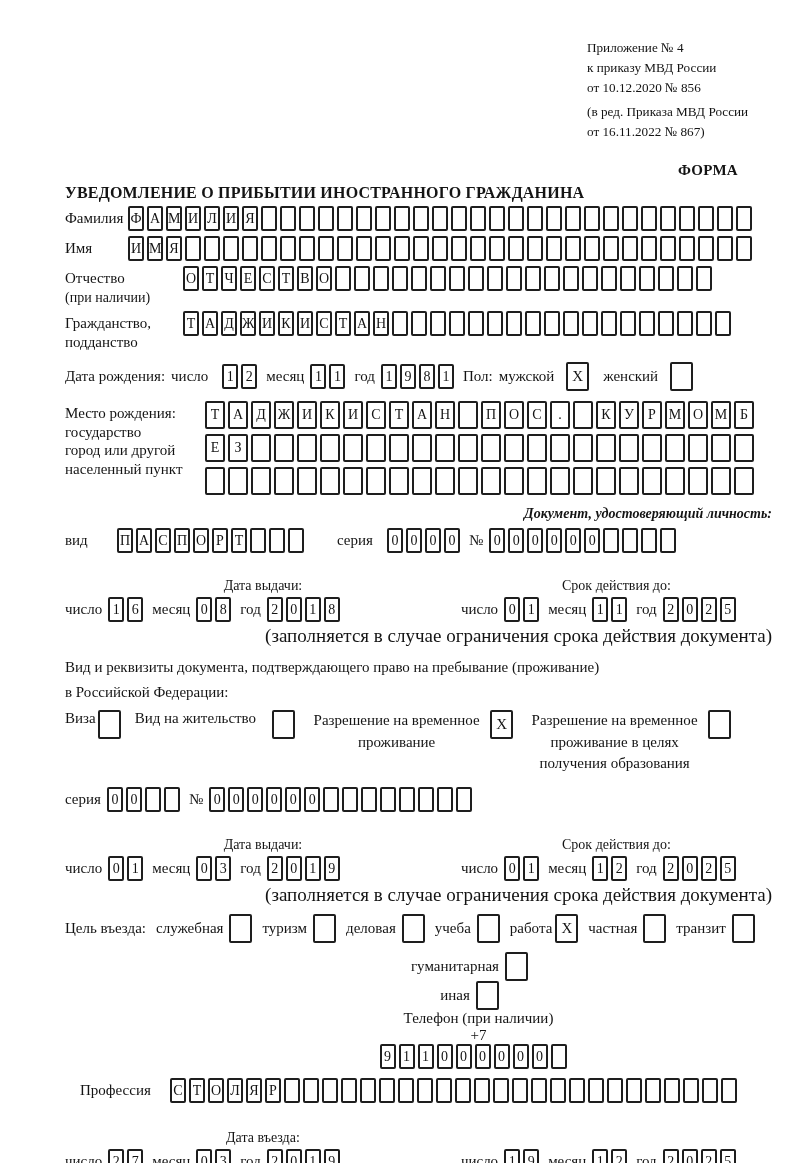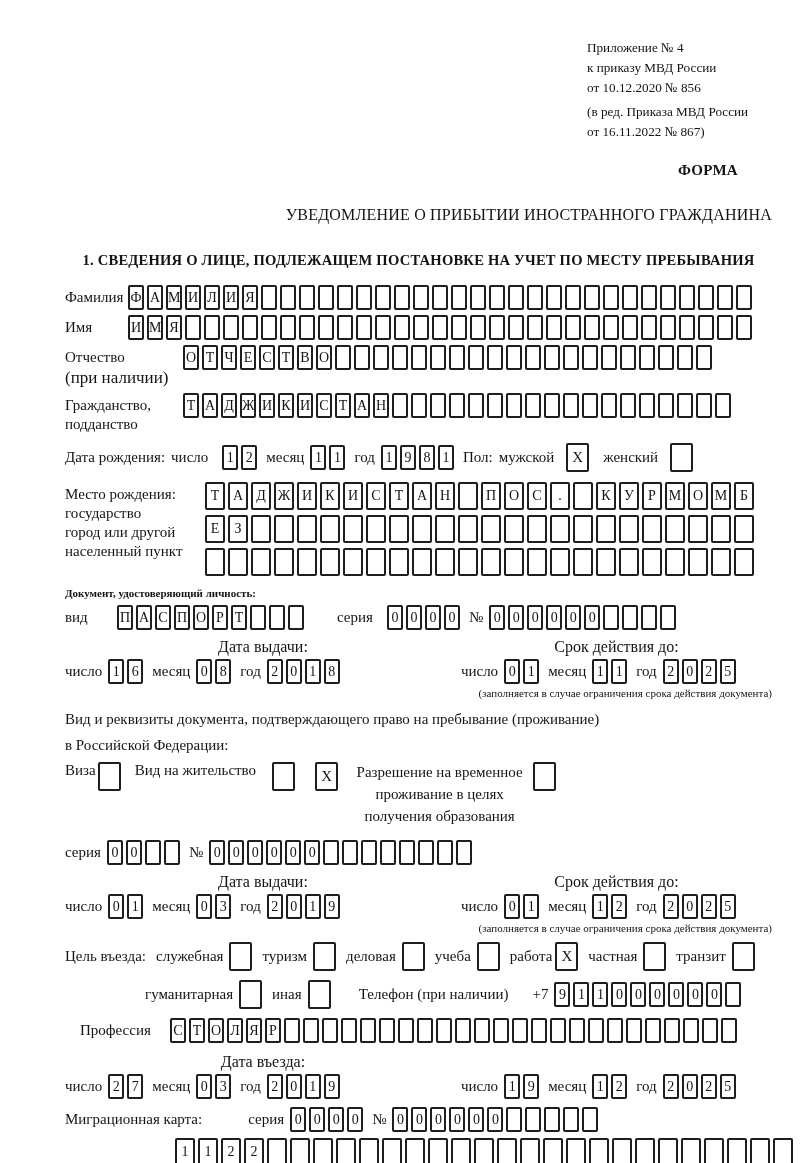--- a/index.html
+++ b/index.html
@@ -3,57 +3,57 @@
 <meta charset="utf-8">
 <style>
   html,body{margin:0;padding:0;background:#fff;}
   body{width:800px;height:1163px;font-family:"Liberation Serif",serif;color:#141414;}
   .page{position:relative;width:800px;height:1163px;box-sizing:border-box;padding:38px 28px 0 65px;overflow:hidden;}
 
   .header-right{margin-left:522px;width:215px;font-size:13.2px;line-height:1.5;}
   .amendment{margin-top:5px;}
   .forma{text-align:right;font-weight:bold;font-size:15px;margin:20px 34px 0 0;letter-spacing:.3px;}
 
-  .title{text-align:right;font-weight:normal;font-size:16px;line-height:1.55;margin-top:24px;letter-spacing:.2px;}
+  .title{text-align:left;font-weight:bold;font-size:16px;line-height:1.55;margin-top:2px;letter-spacing:.2px;}
   .title-underline{display:inline-block;width:56px;border-bottom:2px solid #333;margin-left:12px;vertical-align:baseline;}
 
   .section-heading{text-align:center;font-weight:bold;font-size:14.6px;margin-top:24px;margin-bottom:16px;letter-spacing:.2px;}
 
   .frow{display:flex;align-items:flex-start;margin-bottom:5px;}
   .flabel{font-size:15px;padding-top:3px;line-height:1.25;}
   .lab63{flex:0 0 63px;}
   .lab118{flex:0 0 118px;}
   .lab140{flex:0 0 140px;}
   .lab110{flex:0 0 110px;}
   .labvid{flex:0 0 46px;}
   .cells{display:flex;flex-wrap:nowrap;}
   .cell{flex:0 0 auto;width:12px;height:21px;border:2px solid #1e1e1e;border-radius:2px;margin-right:3px;text-align:center;font-size:14px;line-height:21px;background:#fff;}
   .wide .cell{width:16px;height:24px;line-height:24px;}
   .cb{display:inline-block;width:19px;height:25px;border:2px solid #1e1e1e;border-radius:2px;text-align:center;line-height:25px;font-size:15px;vertical-align:top;margin-left:6px;background:#fff;flex:0 0 auto;}
   .dgroup{display:flex;align-items:center;gap:6px;font-size:15px;}
   .dgroup .cells{margin-top:0;}
   .mr8{margin-right:8px;}
-  .subl{font-size:17px;}
-
-  .doc-heading{text-align:left;font-weight:bold;font-size:11px;margin:6px 0 6px 0;}
+  .subl{font-size:14px;}
+
+  .doc-heading{text-align:right;font-weight:bold;font-size:14px;margin:6px 0 6px 0;font-style:italic;}
   .twocol{display:flex;margin-bottom:3px;}
   .col-l{width:56%;}
   .col-r{width:44%;}
-  .tcenter{text-align:center;font-size:16px;}
-  .note{font-size:11px;text-align:right;margin:2px 0 8px 0;}
+  .tcenter{text-align:center;font-size:14px;margin-top:17px;}
+  .note{font-size:19px;text-align:right;margin:2px 0 8px 0;}
   .intro{font-size:15px;line-height:1.7;margin-bottom:4px;}
 
   .visa-row{display:flex;align-items:flex-start;margin:4px 0 12px 0;font-size:15px;}
   .vitem{display:flex;align-items:flex-start;margin-right:14px;}
   .vlabel{display:inline-block;}
   .vlabel.wrap{max-width:175px;text-align:center;line-height:1.45;}
 
   .purpose-row{display:flex;align-items:center;font-size:15px;margin-bottom:9px;flex-wrap:nowrap;}
   .purpose-row .pitem{display:flex;align-items:center;margin-right:10px;white-space:nowrap;}
-  .indent80{margin-left:80px;}
+  .indent80{margin-left:112px;flex-direction:column;}
 
   .rep-section{display:flex;margin-top:6px;}
   .rep-rows .cells{margin-bottom:6px;}
   .bp-rows .cells{margin-bottom:5px;}
 </style>
 </head>
 <body>
 
 <div class="page">
 
@@ -64,21 +64,20 @@
     <div class="amendment">(в ред. Приказа МВД России</div>
     <div>от 16.11.2022 № 867)</div>
   </div>
 
   <div class="forma">ФОРМА</div>
 
   <div class="title">
     <div>УВЕДОМЛЕНИЕ О ПРИБЫТИИ ИНОСТРАННОГО ГРАЖДАНИНА</div>
   </div>
 
-  <div class="section-heading">1. СВЕДЕНИЯ О ЛИЦЕ, ПОДЛЕЖАЩЕМ ПОСТАНОВКЕ НА УЧЕТ ПО МЕСТУ ПРЕБЫВАНИЯ</div>
 
   <div class="frow">
     <span class="flabel lab63">Фамилия</span>
     <span class="cells">
         <span class="cell">Ф</span>
         <span class="cell">А</span>
         <span class="cell">М</span>
         <span class="cell">И</span>
         <span class="cell">Л</span>
         <span class="cell">И</span>
@@ -437,20 +436,21 @@
   <div class="visa-row">
     <span class="vitem">
       <span class="vlabel">Виза</span>
       <span class="cb" style="margin-left:2px;"></span>
     </span>
     <span class="vitem">
       <span class="vlabel">Вид на жительство</span>
       <span class="cb" style="margin-left:16px;"></span>
     </span>
     <span class="vitem">
+      <span class="vlabel wrap">Разрешение на временное проживание</span>
       <span class="cb">X</span>
     </span>
     <span class="vitem" style="margin-right:0;">
       <span class="vlabel wrap">Разрешение на временное проживание в целях получения образования</span>
       <span class="cb"></span>
     </span>
   </div>
 
   <div class="frow dgroup" style="margin-bottom:8px;">
     <span>серия</span>

